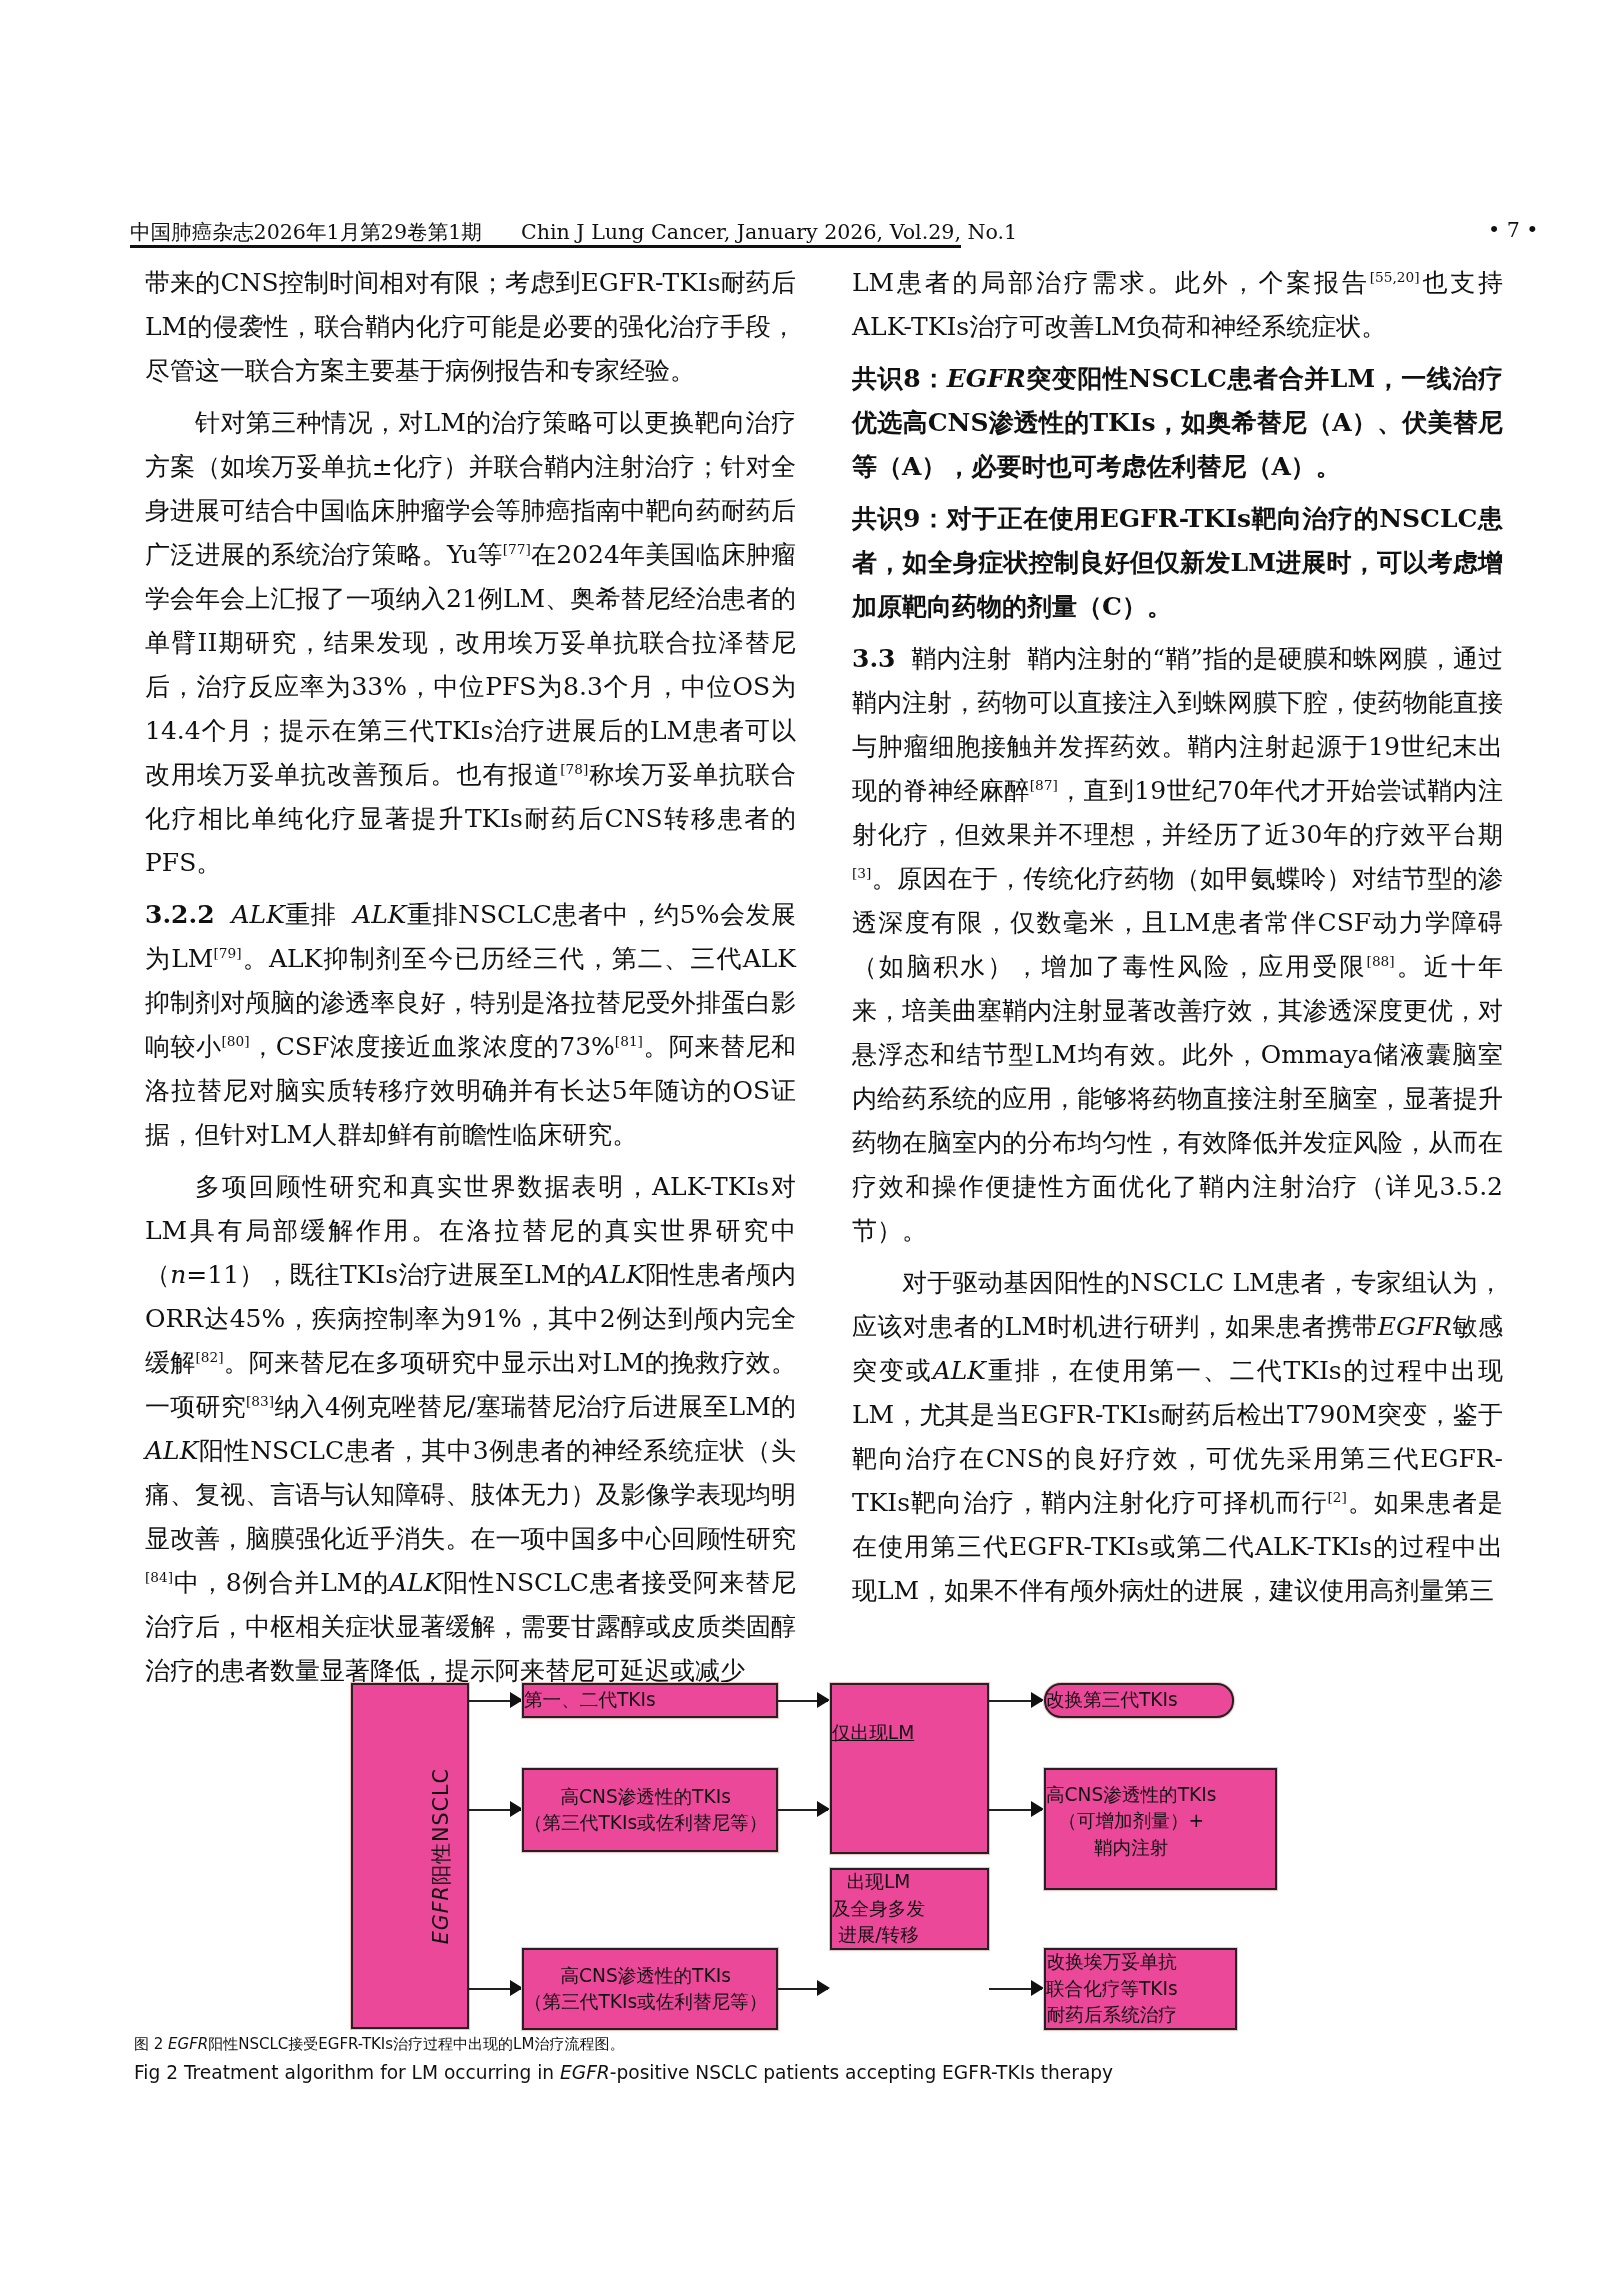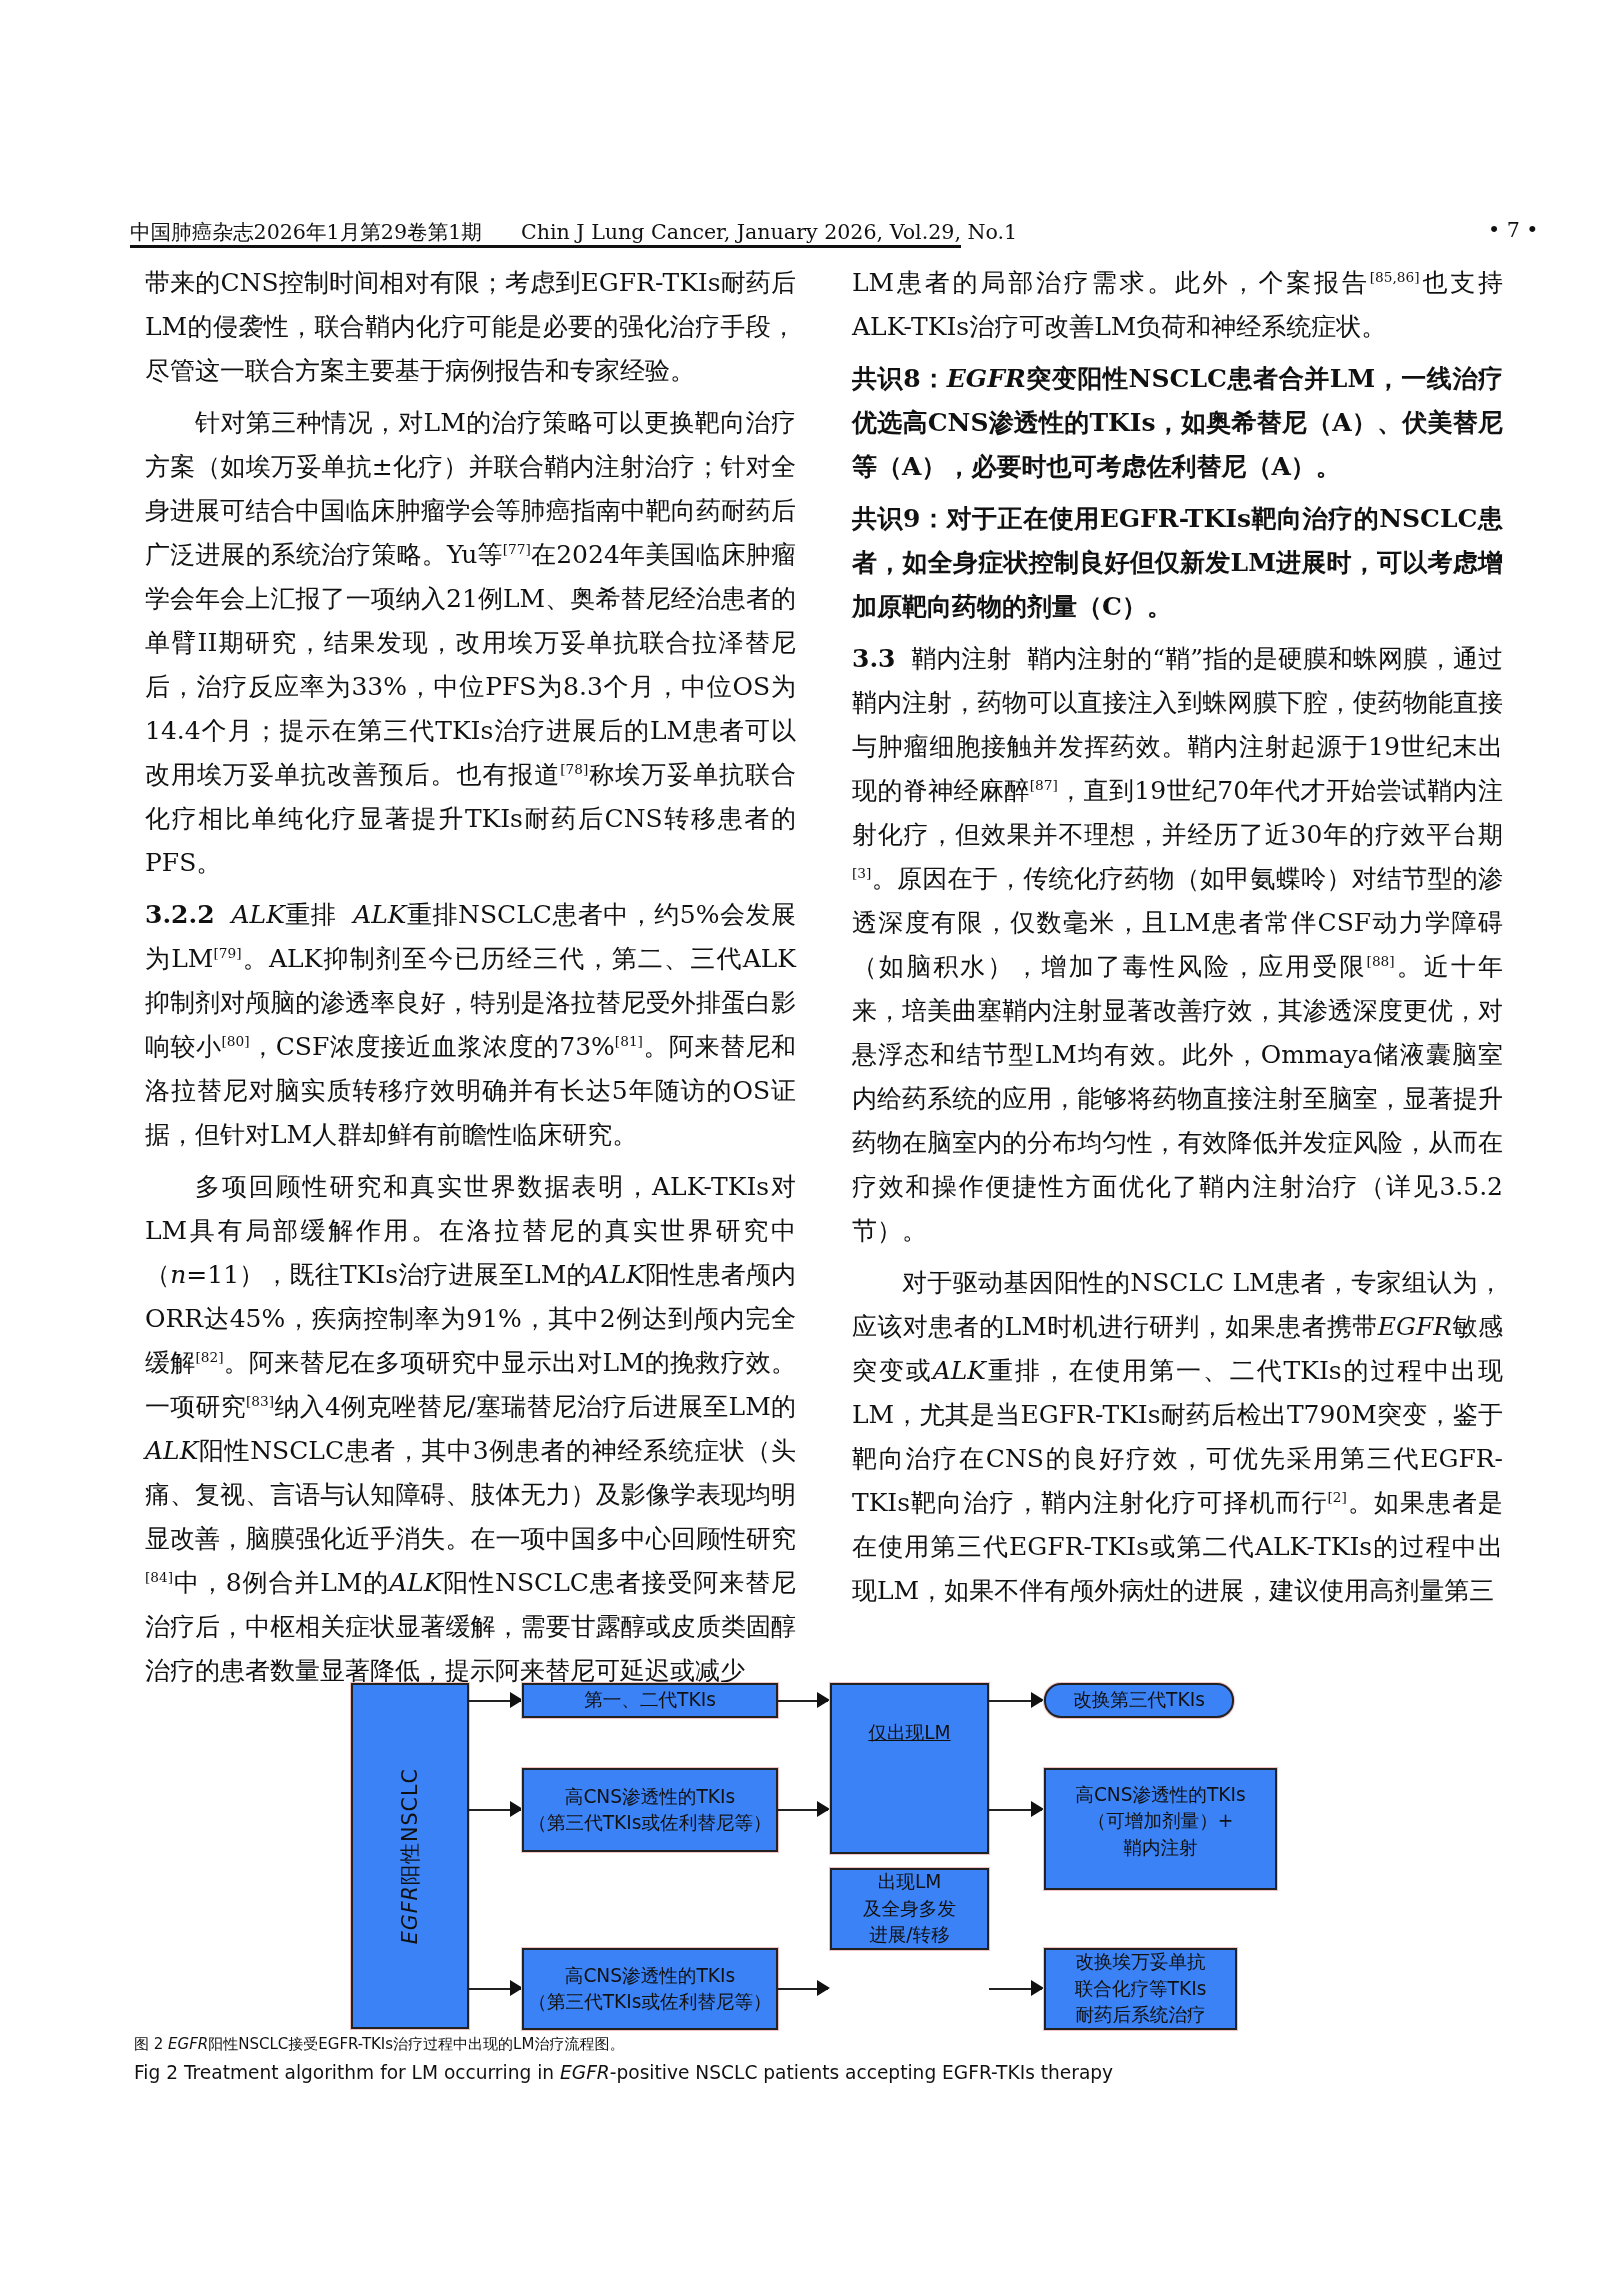--- a/index.html
+++ b/index.html
@@ -15,21 +15,21 @@
   .col { font-size: 25px; line-height: 44px; text-align: justify; }
   .col-left { left: 137px; top: 253px; width: 667px; }
   .col-right { left: 844px; top: 253px; width: 667px; }
   .col p { margin: 8px; text-indent: 2em; }
   .col p.noindent { text-indent: 0; }
   .col p.consensus { text-indent: 0; font-weight: bold; }
   .col sup { font-size: 13.7px; line-height: 0; vertical-align: 8.8px; }
   .col .heading { font-weight: bold; }
   
   .box { position: absolute; border: 2px solid #222; box-shadow: 0 0 0 1px #f3c2c2;
-         background: #3b82f6; display: flex; align-items: center; justify-content: center;
+         background: #ec4899; display: flex; align-items: center; justify-content: flex-start;
          text-align: center; font-family: "DejaVu Sans", "Liberation Sans", sans-serif;
          font-size: 18.6px; line-height: 26.5px; box-sizing: border-box; }
   .box-left { left: 351px; top: 1683px; width: 118px; height: 346px; }
   .vert { transform: rotate(-90deg); white-space: nowrap; font-size: 20.6px; letter-spacing: 1px; }
   .arrow { position: absolute; height: 2px; background: #222; }
   .arrow::after { content: ""; position: absolute; right: -2px; top: -7.8px;
                   border-left: 13.7px solid #111; border-top: 8.8px solid transparent; border-bottom: 8.8px solid transparent; }
   .caption-cn { left: 134px; top: 2035px; font-family: "DejaVu Sans", "Liberation Sans", sans-serif; font-size: 15px; }
   .caption-en { left: 134px; top: 2062px; font-family: "DejaVu Sans", "Liberation Sans", sans-serif; font-size: 18.6px; }
   i { font-style: italic; }
@@ -44,21 +44,21 @@
 <div class="abs hdr-right">• 7 •</div>
 
 <div class="abs col col-left">
   <p class="noindent"><span>带来的CNS控制时间相对有限；考虑到EGFR-TKIs耐药后LM的侵袭性，联合鞘内化疗可能是必要的强化治疗手段，尽管这一联合方案主要基于病例报告和专家经验。</span></p>
   <p><span>针对第三种情况，对LM的治疗策略可以更换靶向治疗方案（如埃万妥单抗±化疗）并联合鞘内注射治疗；针对全身进展可结合中国临床肿瘤学会等肺癌指南中靶向药耐药后广泛进展的系统治疗策略。Yu等</span><sup>[77]</sup><span>在2024年美国临床肿瘤学会年会上汇报了一项纳入21例LM、奥希替尼经治患者的单臂II期研究，结果发现，改用埃万妥单抗联合拉泽替尼后，治疗反应率为33%，中位PFS为8.3个月，中位OS为14.4个月；提示在第三代TKIs治疗进展后的LM患者可以改用埃万妥单抗改善预后。也有报道</span><sup>[78]</sup><span>称埃万妥单抗联合化疗相比单纯化疗显著提升TKIs耐药后CNS转移患者的PFS。</span></p>
   <p class="noindent"><span class="heading">3.2.2</span>&nbsp;&nbsp;<i>ALK</i><span>重排</span>&nbsp;&nbsp;<i>ALK</i><span>重排NSCLC患者中，约5%会发展为LM</span><sup>[79]</sup><span>。ALK抑制剂至今已历经三代，第二、三代ALK抑制剂对颅脑的渗透率良好，特别是洛拉替尼受外排蛋白影响较小</span><sup>[80]</sup><span>，CSF浓度接近血浆浓度的73%</span><sup>[81]</sup><span>。阿来替尼和洛拉替尼对脑实质转移疗效明确并有长达5年随访的OS证据，但针对LM人群却鲜有前瞻性临床研究。</span></p>
   <p><span>多项回顾性研究和真实世界数据表明，ALK-TKIs对LM具有局部缓解作用。在洛拉替尼的真实世界研究中（</span><i>n</i><span>=11），既往TKIs治疗进展至LM的</span><i>ALK</i><span>阳性患者颅内ORR达45%，疾病控制率为91%，其中2例达到颅内完全缓解</span><sup>[82]</sup><span>。阿来替尼在多项研究中显示出对LM的挽救疗效。一项研究</span><sup>[83]</sup><span>纳入4例克唑替尼/塞瑞替尼治疗后进展至LM的</span><i>ALK</i><span>阳性NSCLC患者，其中3例患者的神经系统症状（头痛、复视、言语与认知障碍、肢体无力）及影像学表现均明显改善，脑膜强化近乎消失。在一项中国多中心回顾性研究</span><sup>[84]</sup><span>中，8例合并LM的</span><i>ALK</i><span>阳性NSCLC患者接受阿来替尼治疗后，中枢相关症状显著缓解，需要甘露醇或皮质类固醇治疗的患者数量显著降低，提示阿来替尼可延迟或减少</span></p>
 </div>
 
 <div class="abs col col-right">
-  <p class="noindent"><span>LM患者的局部治疗需求。此外，个案报告</span><sup>[85,86]</sup><span>也支持ALK-TKIs治疗可改善LM负荷和神经系统症状。</span></p>
+  <p class="noindent"><span>LM患者的局部治疗需求。此外，个案报告</span><sup>[55,20]</sup><span>也支持ALK-TKIs治疗可改善LM负荷和神经系统症状。</span></p>
   <p class="consensus"><span>共识8：</span><i>EGFR</i><span>突变阳性NSCLC患者合并LM，一线治疗优选高CNS渗透性的TKIs，如奥希替尼（A）、伏美替尼等（A），必要时也可考虑佐利替尼（A）。</span></p>
   <p class="consensus"><span>共识9：</span><span>对于正在使用EGFR-TKIs靶向治疗的NSCLC患者，如全身症状控制良好但仅新发LM进展时，可以考虑增加原靶向药物的剂量（C）。</span></p>
   <p class="noindent"><span class="heading">3.3</span>&nbsp;&nbsp;<span>鞘内注射</span>&nbsp;&nbsp;<span>鞘内注射的“鞘”指的是硬膜和蛛网膜，通过鞘内注射，药物可以直接注入到蛛网膜下腔，使药物能直接与肿瘤细胞接触并发挥药效。鞘内注射起源于19世纪末出现的脊神经麻醉</span><sup>[87]</sup><span>，直到19世纪70年代才开始尝试鞘内注射化疗，但效果并不理想，并经历了近30年的疗效平台期</span><sup>[3]</sup><span>。原因在于，传统化疗药物（如甲氨蝶呤）对结节型的渗透深度有限，仅数毫米，且LM患者常伴CSF动力学障碍（如脑积水），增加了毒性风险，应用受限</span><sup>[88]</sup><span>。近十年来，培美曲塞鞘内注射显著改善疗效，其渗透深度更优，对悬浮态和结节型LM均有效。此外，Ommaya储液囊脑室内给药系统的应用，能够将药物直接注射至脑室，显著提升药物在脑室内的分布均匀性，有效降低并发症风险，从而在疗效和操作便捷性方面优化了鞘内注射治疗（详见3.5.2节）。</span></p>
   <p><span>对于驱动基因阳性的NSCLC LM患者，专家组认为，应该对患者的LM时机进行研判，如果患者携带</span><i>EGFR</i><span>敏感突变或</span><i>ALK</i><span>重排，在使用第一、二代TKIs的过程中出现LM，尤其是当EGFR-TKIs耐药后检出T790M突变，鉴于靶向治疗在CNS的良好疗效，可优先采用第三代EGFR-TKIs靶向治疗，鞘内注射化疗可择机而行</span><sup>[2]</sup><span>。如果患者是在使用第三代EGFR-TKIs或第二代ALK-TKIs的过程中出现LM，如果不伴有颅外病灶的进展，建议使用高剂量第三</span></p>
 </div>
 
 <div>
   <div class="box box-left">
     <div class="vert"><i>EGFR</i><span>阳性NSCLC</span></div>
   </div>

